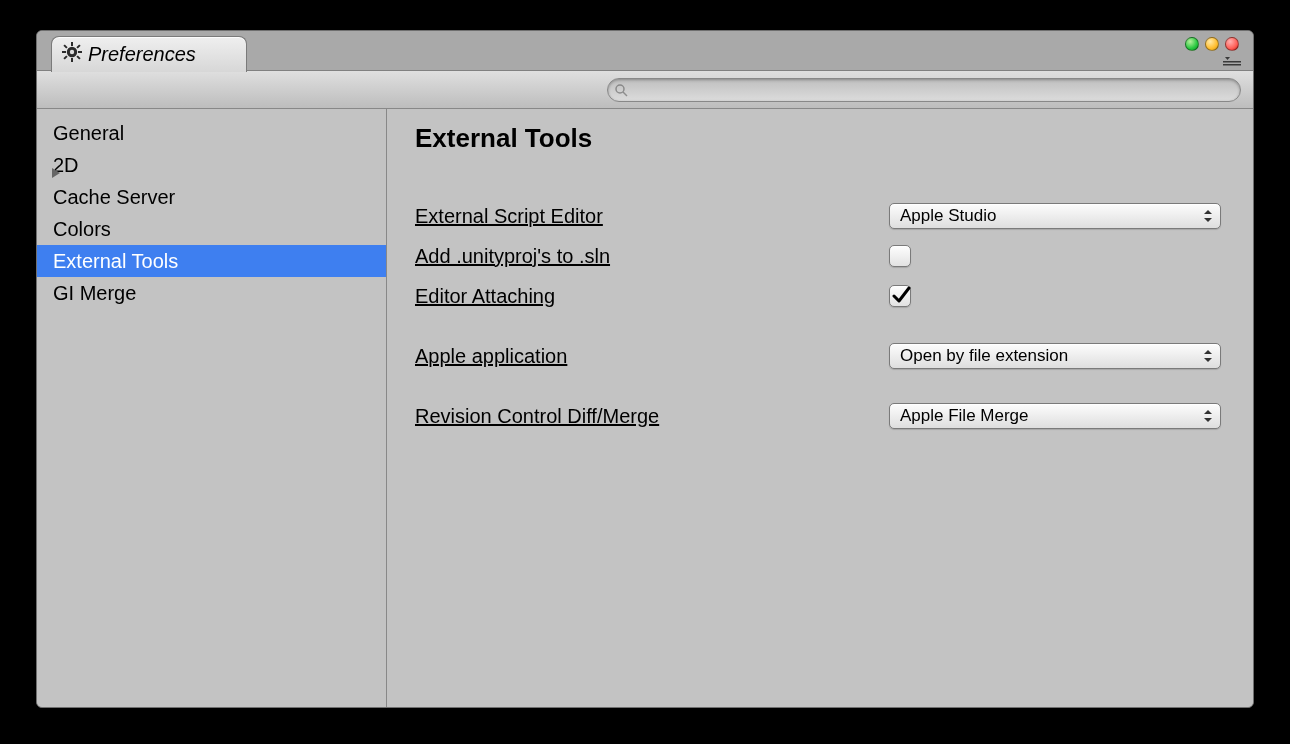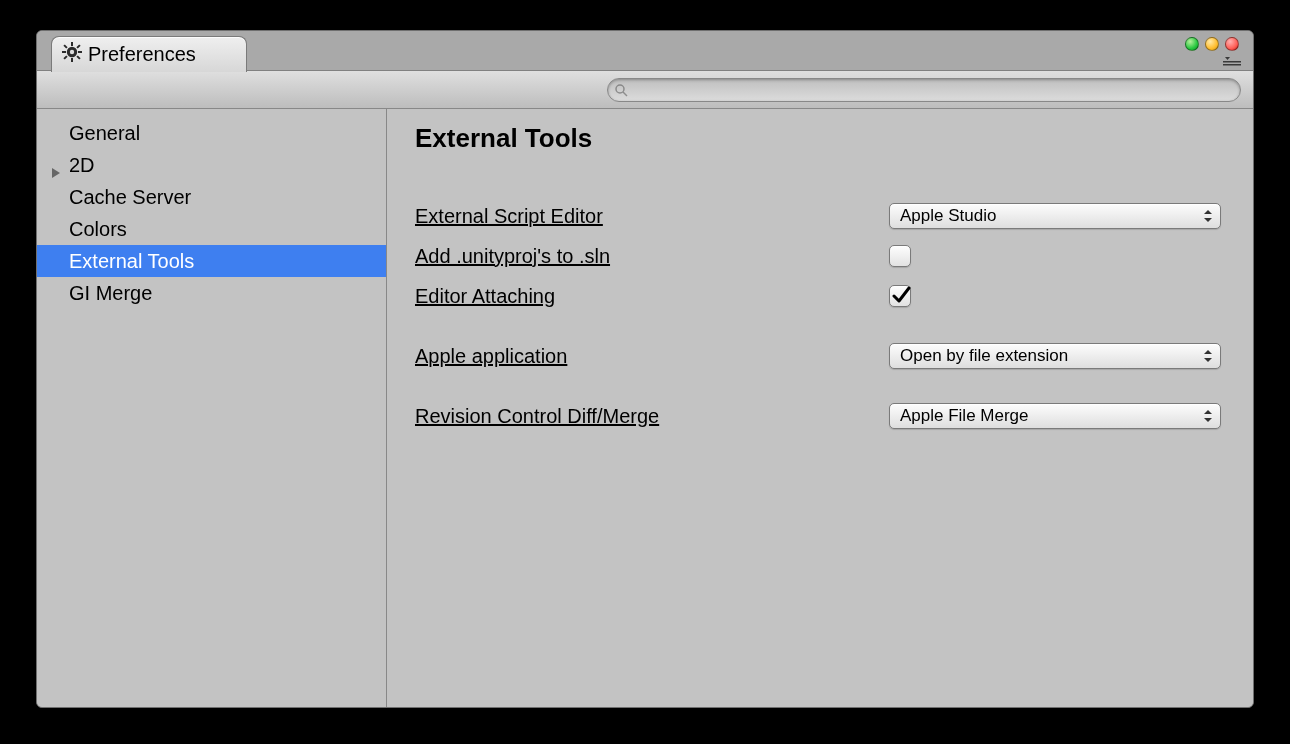--- a/index.html
+++ b/index.html
@@ -35,20 +35,21 @@
     z-index: 10;
   }
   .tab-options svg { display:block; }
 
   
   .tab-strip {
     height: 40px;
     background: #a9a9a9;
     position: relative;
     border-bottom: 1px solid #808080;
+    font-style: italic;
   }
   .tab {
     position: absolute;
     left: 14px; top: 5px;
     height: 36px;
     min-width: 196px;
     background: linear-gradient(#efefef, #d7d7d7);
     border: 1px solid #7a7a7a;
     border-bottom: none;
     border-top-left-radius: 8px;
@@ -92,21 +93,21 @@
   }
   .sidebar {
     width: 350px;
     border-right: 1px solid #888;
     padding-top: 8px;
   }
   .sidebar-item {
     position: relative;
     height: 32px;
     line-height: 32px;
-    padding-left: 32px;
+    padding-left: 16px;
     font-size: 20px;
     color: #000;
     cursor: default;
   }
   .sidebar-item.selected {
     background: #3e7ff0;
     color: #fff;
   }
   .sidebar-item .expand-caret {
     position: absolute;

